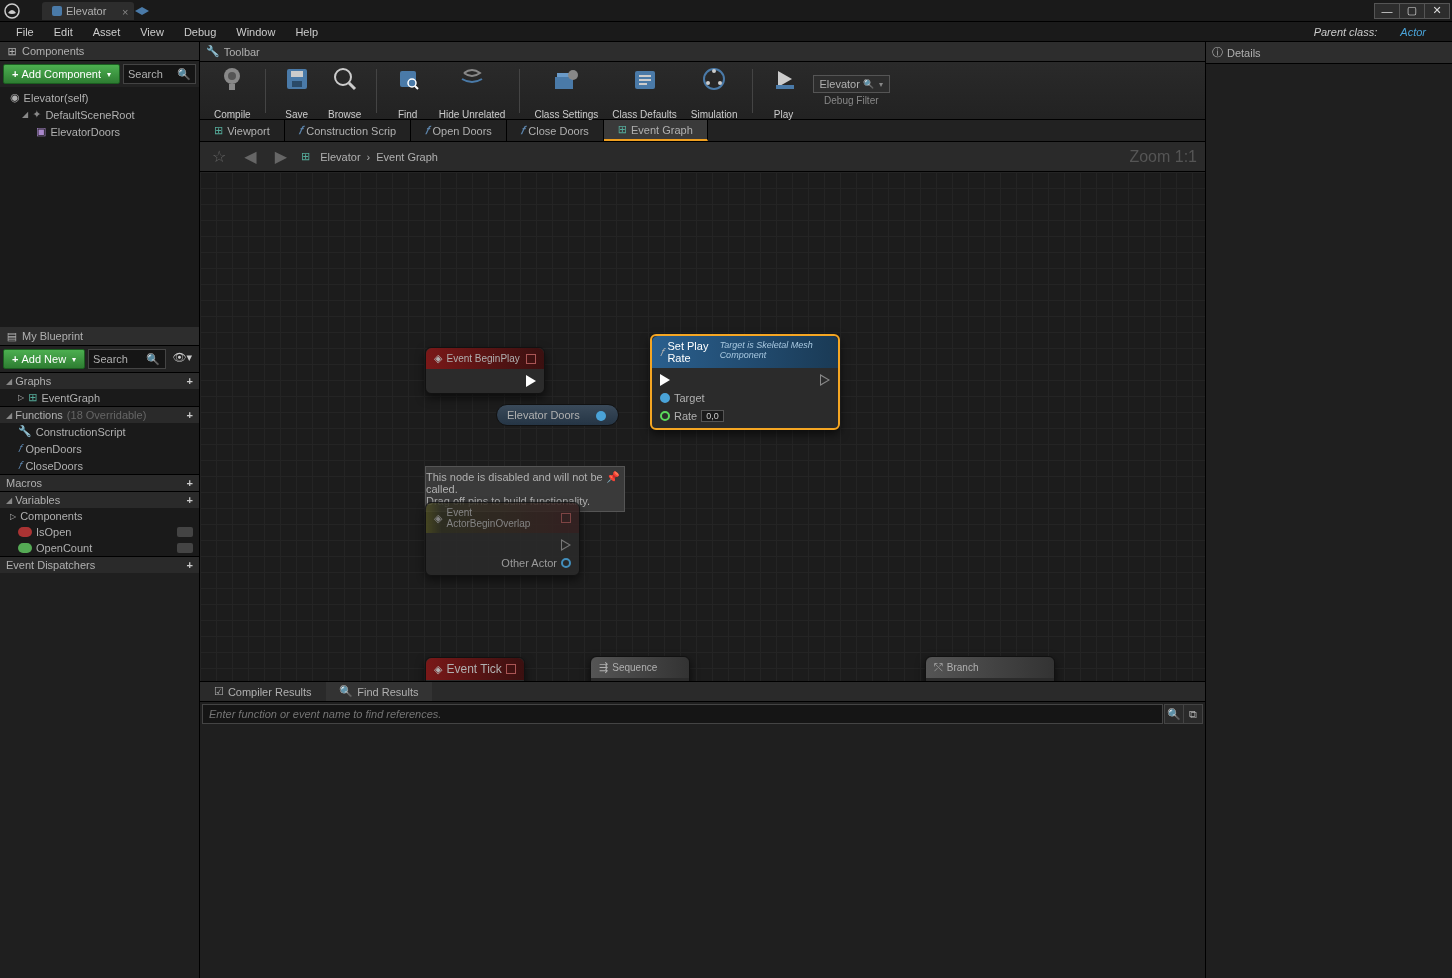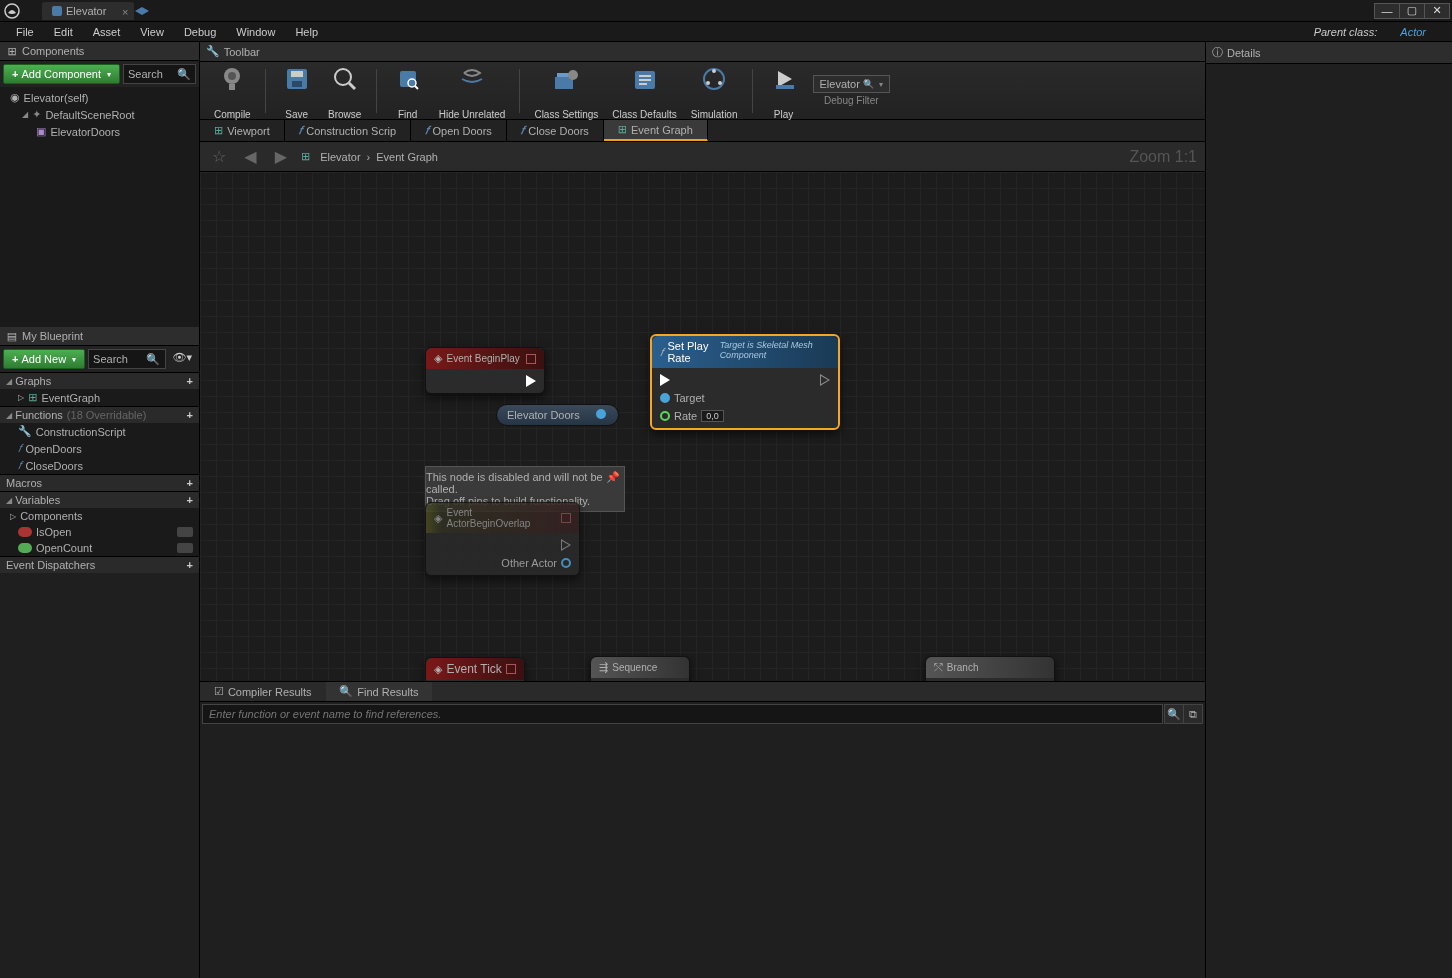--- a/index.html
+++ b/index.html
@@ -96,21 +96,21 @@
 .pin { display:flex; align-items:center; gap:4px; font-size:10px; }
 .pin.right { margin-left:auto; }
 .execpin { width:0; height:0; border-top:6px solid transparent; border-bottom:6px solid transparent; border-left:10px solid #fff; }
 .execpin.hollow { border-left-color:transparent; position:relative; }
 .execpin.hollow::before { content:""; position:absolute; left:-10px; top:-6px; width:0; height:0; border-top:6px solid transparent; border-bottom:6px solid transparent; border-left:10px solid #888; }
 .execpin.hollow::after { content:""; position:absolute; left:-9px; top:-4px; width:0; height:0; border-top:4px solid transparent; border-bottom:4px solid transparent; border-left:7px solid #2b2b2b; }
 .dotpin { width:10px; height:10px; border-radius:50%; border:2px solid #4aa3d8; }
 .dotpin.filled { background:#4aa3d8; }
 .dotpin.green { border-color:#5bd85b; }
 .valbox { background:#1a1a1a; border:1px solid #555; padding:0 4px; font-size:9px; color:#ccc; }
-.pillnode { position:absolute; background:linear-gradient(#3a4a5a,#253545); border:1px solid #111; border-radius:12px; padding:4px 12px 4px 10px; display:flex; align-items:flex-start; gap:12px; color:#ccc; }
+.pillnode { position:absolute; background:linear-gradient(#3a4a5a,#253545); border:1px solid #111; border-radius:12px; padding:4px 12px 4px 10px; display:flex; align-items:flex-end; gap:12px; color:#ccc; }
 .pillnode .outdot { width:10px; height:10px; border-radius:50%; background:#4aa3d8; margin-left:4px; }
 .tooltip { position:absolute; background:#3a3a3a; border:1px solid #555; padding:4px 0; font-size:10px; color:#bbb; max-width:200px; }
 .tooltip .pin-ico { position:absolute; right:4px; top:4px; color:#888; }
 
 
 .wires { position:absolute; inset:0; pointer-events:none; }
 
 
 .bottom { border-top:1px solid #000; background:#1f1f1f; display:flex; flex-direction:column; }
 .bottom-tabs { display:flex; background:#2a2a2a; border-bottom:1px solid #000; }

